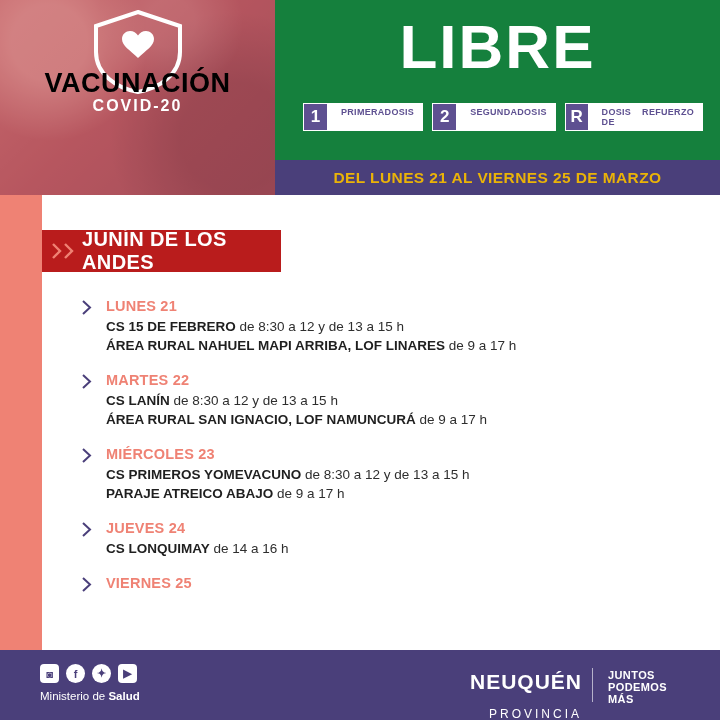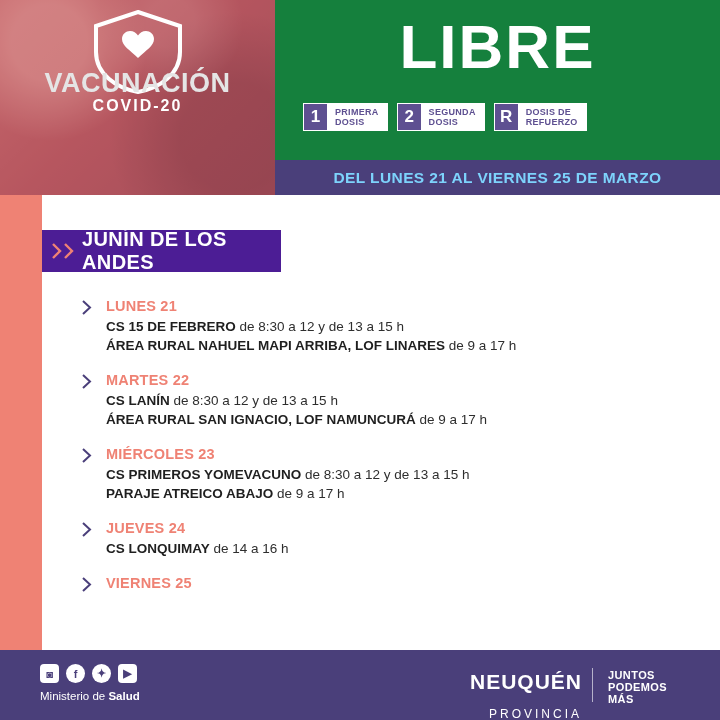--- a/index.html
+++ b/index.html
@@ -56,21 +56,21 @@
     position: absolute;
     left: 92px; top: 10px;
     width: 92px; height: 84px;
   }
   .shield svg { display: block; }
   .vac-title {
     position: absolute;
     left: 0; top: 68px;
     width: 275px;
     text-align: center;
-    color: #e5e5e5;
+    color: #000000;
     font-size: 27px;
     font-weight: bold;
     letter-spacing: 0.5px;
   }
   .vac-sub {
     position: absolute;
     left: 0; top: 97px;
     width: 275px;
     text-align: center;
     color: #ffffff;
@@ -121,41 +121,41 @@
     align-items: center;
     justify-content: center;
     border: 1px solid #ffffff;
     box-sizing: border-box;
   }
   .dose .txt {
     color: #5e5091;
     font-size: 9px;
     font-weight: bold;
     line-height: 10px;
-    padding: 4px 9px 4px 7px;
-    display: flex;
-    flex-direction: column;
+    padding: 4px 9px 4px 13px;
+    display: flex;
+    flex-direction: row;
     letter-spacing: 0.3px;
   }
   .note {
     position: absolute;
     left: 0; top: 134px;
     width: 690px;
     text-align: right;
     color: #ffffff;
     font-size: 8.5px;
   }
 
   .date-band {
     position: absolute;
     left: 275px; top: 160px;
     width: 445px;
     height: 35px;
     background: #4a3f7a;
-    color: #7dd3fc;
+    color: #eab308;
     font-size: 15.5px;
     font-weight: bold;
     letter-spacing: 0.4px;
     display: flex;
     align-items: center;
     justify-content: center;
   }
 
   
   .left-bar {
@@ -171,21 +171,21 @@
     width: 678px;
     height: 455px;
     background: #ffffff;
   }
 
   .city-band {
     position: absolute;
     left: 0; top: 35px;
     width: 239px;
     height: 42px;
-    background: #4c1d95;
+    background: #b91c1c;
     display: flex;
     align-items: center;
   }
   .city-arrows {
     margin-left: 10px;
     display: flex;
     gap: 2px;
   }
   .city-arrows svg { display: block; }
   .city-name {

